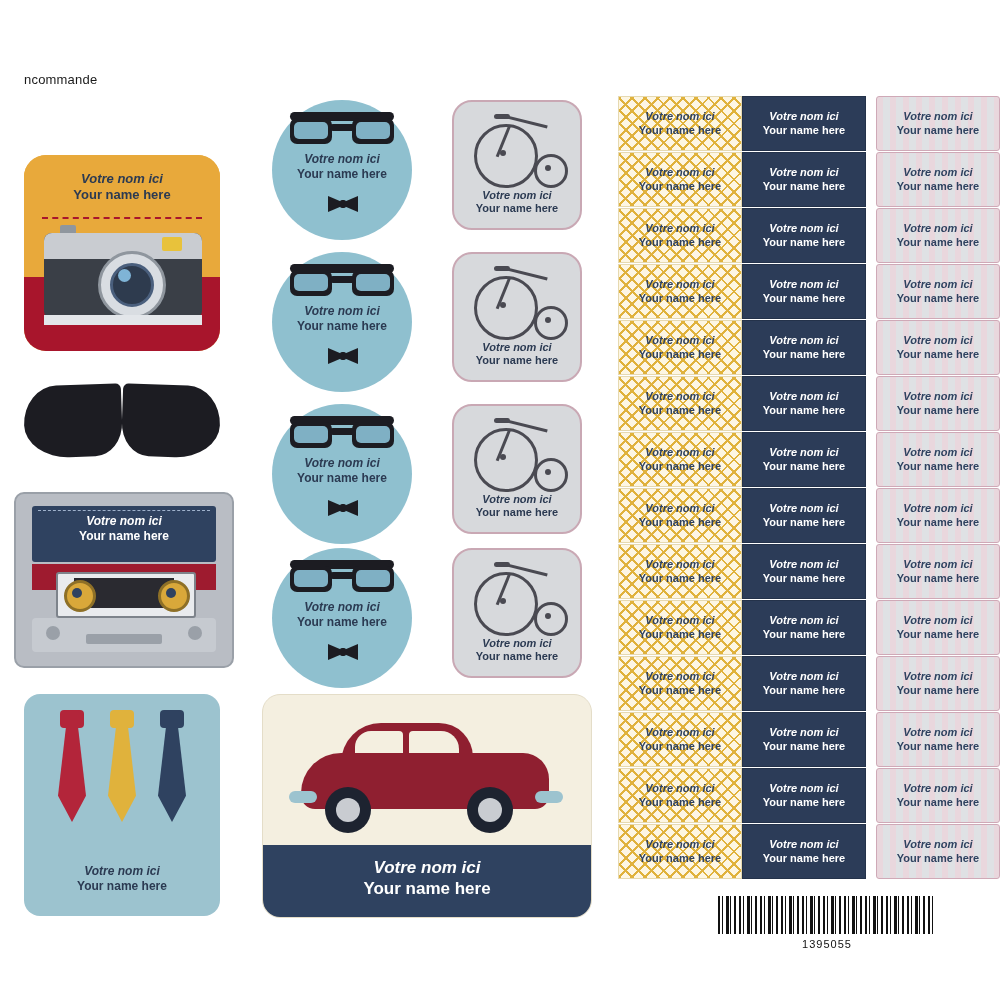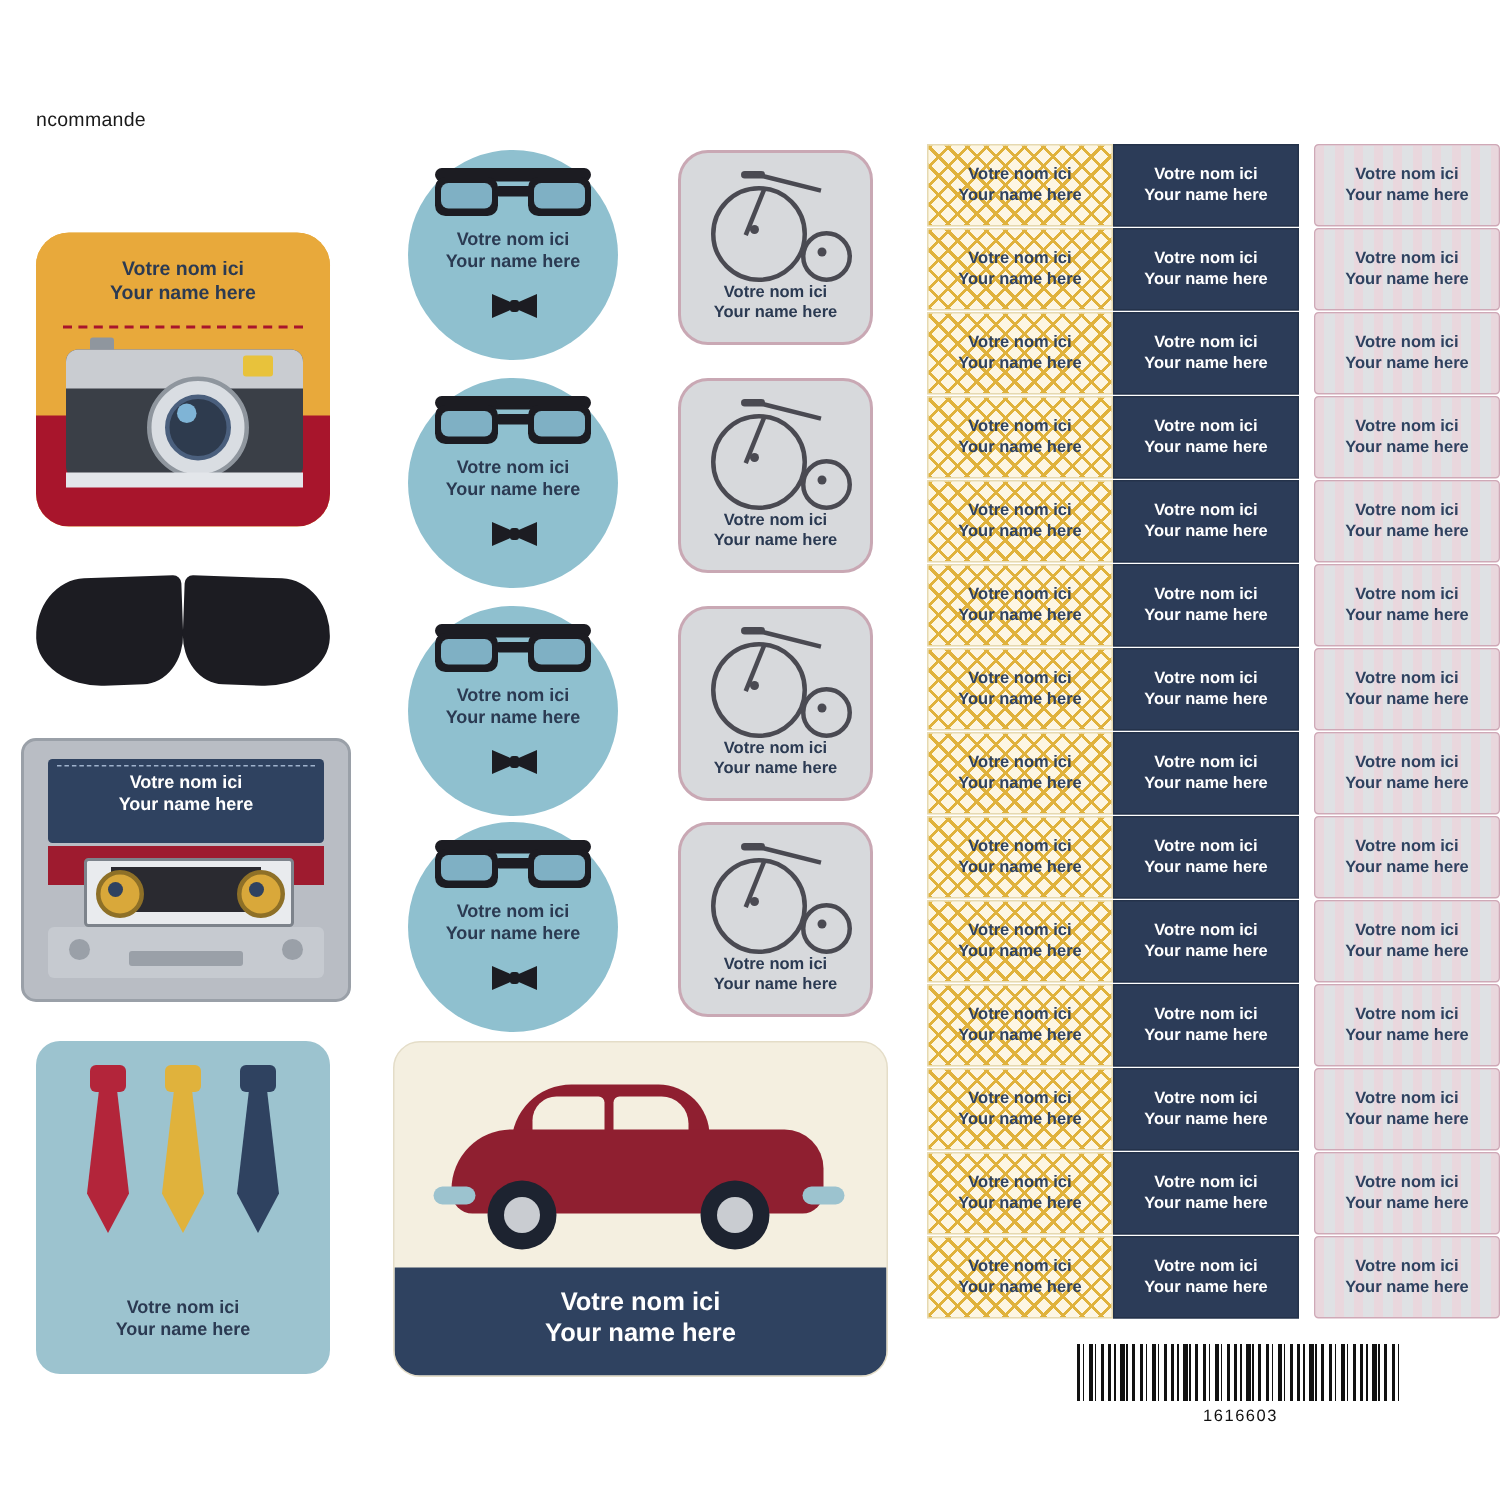--- a/index.html
+++ b/index.html
@@ -12,21 +12,21 @@
   }
   .sheet{position:absolute;left:0;top:0;width:1000px;height:1000px;}
 
   .header-text{
     position:absolute;left:24px;top:72px;
     font-size:13px;color:#1a1a1a;letter-spacing:.2px;
   }
 
   
   .nm{line-height:1.25;text-align:center;}
-  .nm .l1{font-weight:bold;}
+  .nm .l1{font-weight:bold;font-style:italic;}
   .nm .l2{font-weight:bold;}
 
   
   .camera-label{
     position:absolute;left:24px;top:155px;width:196px;height:196px;
     border-radius:22px;overflow:hidden;background:#e8a93b;
   }
   .camera-top{position:absolute;left:0;top:0;width:100%;height:62%;background:#e8a93b;}
   .camera-bottom{position:absolute;left:0;bottom:0;width:100%;height:38%;background:#a8152c;}
   .camera-name{position:absolute;top:16px;left:0;width:100%;color:#2b3a52;font-size:13px;}
@@ -668,16 +668,16 @@
       <div class="strip">
         <div class="nm">
           <div class="l1">Votre nom ici</div>
           <div class="l2">Your name here</div>
         </div>
       </div>
     </div>
 
   <div class="barcode-wrap">
     <div class="barcode"></div>
-    <div class="barcode-num">1616603</div>
+    <div class="barcode-num">1395055</div>
   </div>
 
 </div>
 
 </body></html>

